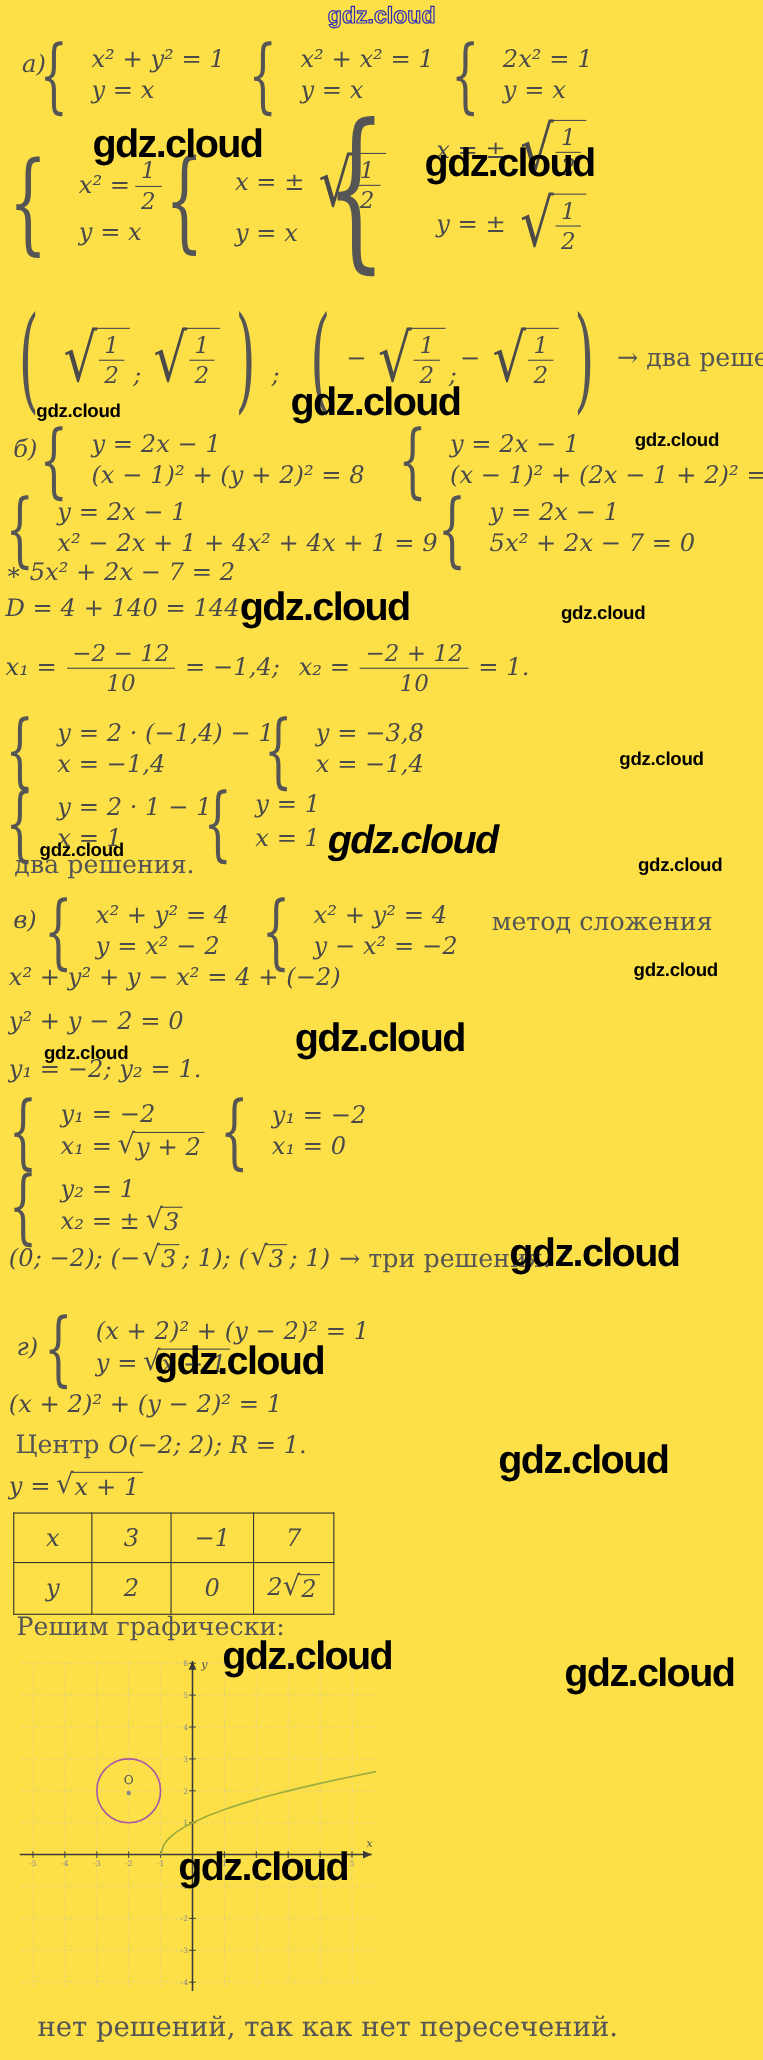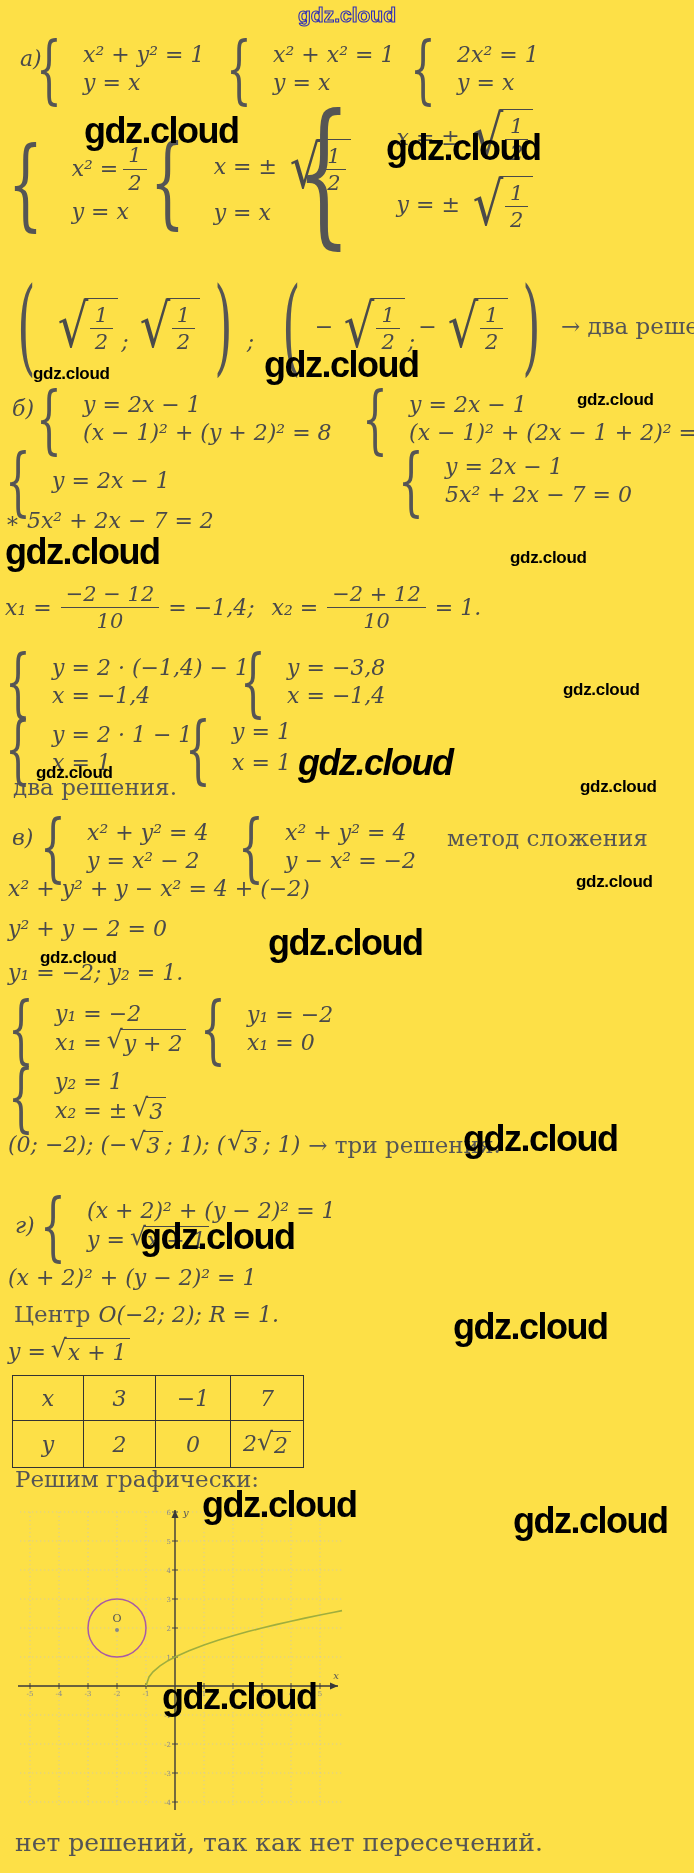--- a/index.html
+++ b/index.html
@@ -186,33 +186,35 @@
         <span class="ln">y = 2x − 1</span>
         <span class="ln">(x − 1)² + (2x − 1 + 2)² = 9</span>
       </span>
   </div>
   <span class="wm wm-s" style="left:577px;top:390px;">gdz.cloud</span>
 
   <div class="sys" style="left:5px;top:444px;">
     <span class="brace b1">{</span>
     <span class="lines">
         <span class="ln">y = 2x − 1</span>
+        <span class="ln">x² − 2x + 1 + 4x² + 4x + 1 = 9</span>
       </span>
   </div>
   <div class="sys" style="left:398px;top:444px;">
     <span class="brace b1">{</span>
     <span class="lines">
         <span class="ln">y = 2x − 1</span>
         <span class="ln">5x² + 2x − 7 = 0</span>
       </span>
   </div>
 
   <div class="abs m" style="left:5px;top:508px;">∗ 5x² + 2x − 7 = 2</div>
 
   <div class="row" style="left:5px;top:536px;align-items:flex-start;">
+    <span class="m" style="line-height:36px;">D = 4 + 140 = 144</span>
     <span class="wm-i">gdz.cloud</span>
   </div>
   <span class="wm wm-s" style="left:510px;top:548px;">gdz.cloud</span>
 
   <div class="row" style="left:5px;top:582px;gap:9px;">
     <span class="m">x₁ =</span>
     <span class="frac">
         <span class="n">−2 − 12</span>
         <span class="d">10</span>
       </span>
@@ -485,15 +487,15 @@
     <text x="175" y="16" font-size="10" font-style="italic" fill="#555">y</text>
 
     <circle cx="109" cy="128" r="29" fill="none" stroke="#a85aa5" stroke-width="1.5"></circle>
     <circle cx="109" cy="130" r="2" fill="#888"></circle>
     <text x="109" y="122" font-size="11" fill="#555" text-anchor="middle">O</text>
 
     <polyline fill="none" stroke="#9fae3e" stroke-width="1.6" points="138,186 141,177 145,171.8 152,165.8 160,160.7 167,157 181,150.7 196,145 210,140.3 225,135.8 240,131.6 254,128 268,124.6 283,121.2 297,118.1 312,115 326,112.2 334,110.6"></polyline>
   </svg>
   <span class="wm wm-b" style="left:162px;top:1676px;">gdz.cloud</span>
 
-  <div class="abs t" style="left:15px;top:1828px;font-size:25px;">нет решений, так как нет пересечений.</div>
+  <div class="abs t" style="left:34px;top:1828px;font-size:25px;">нет решений, так как нет пересечений.</div>
 
 </div>
 
 </body></html>

